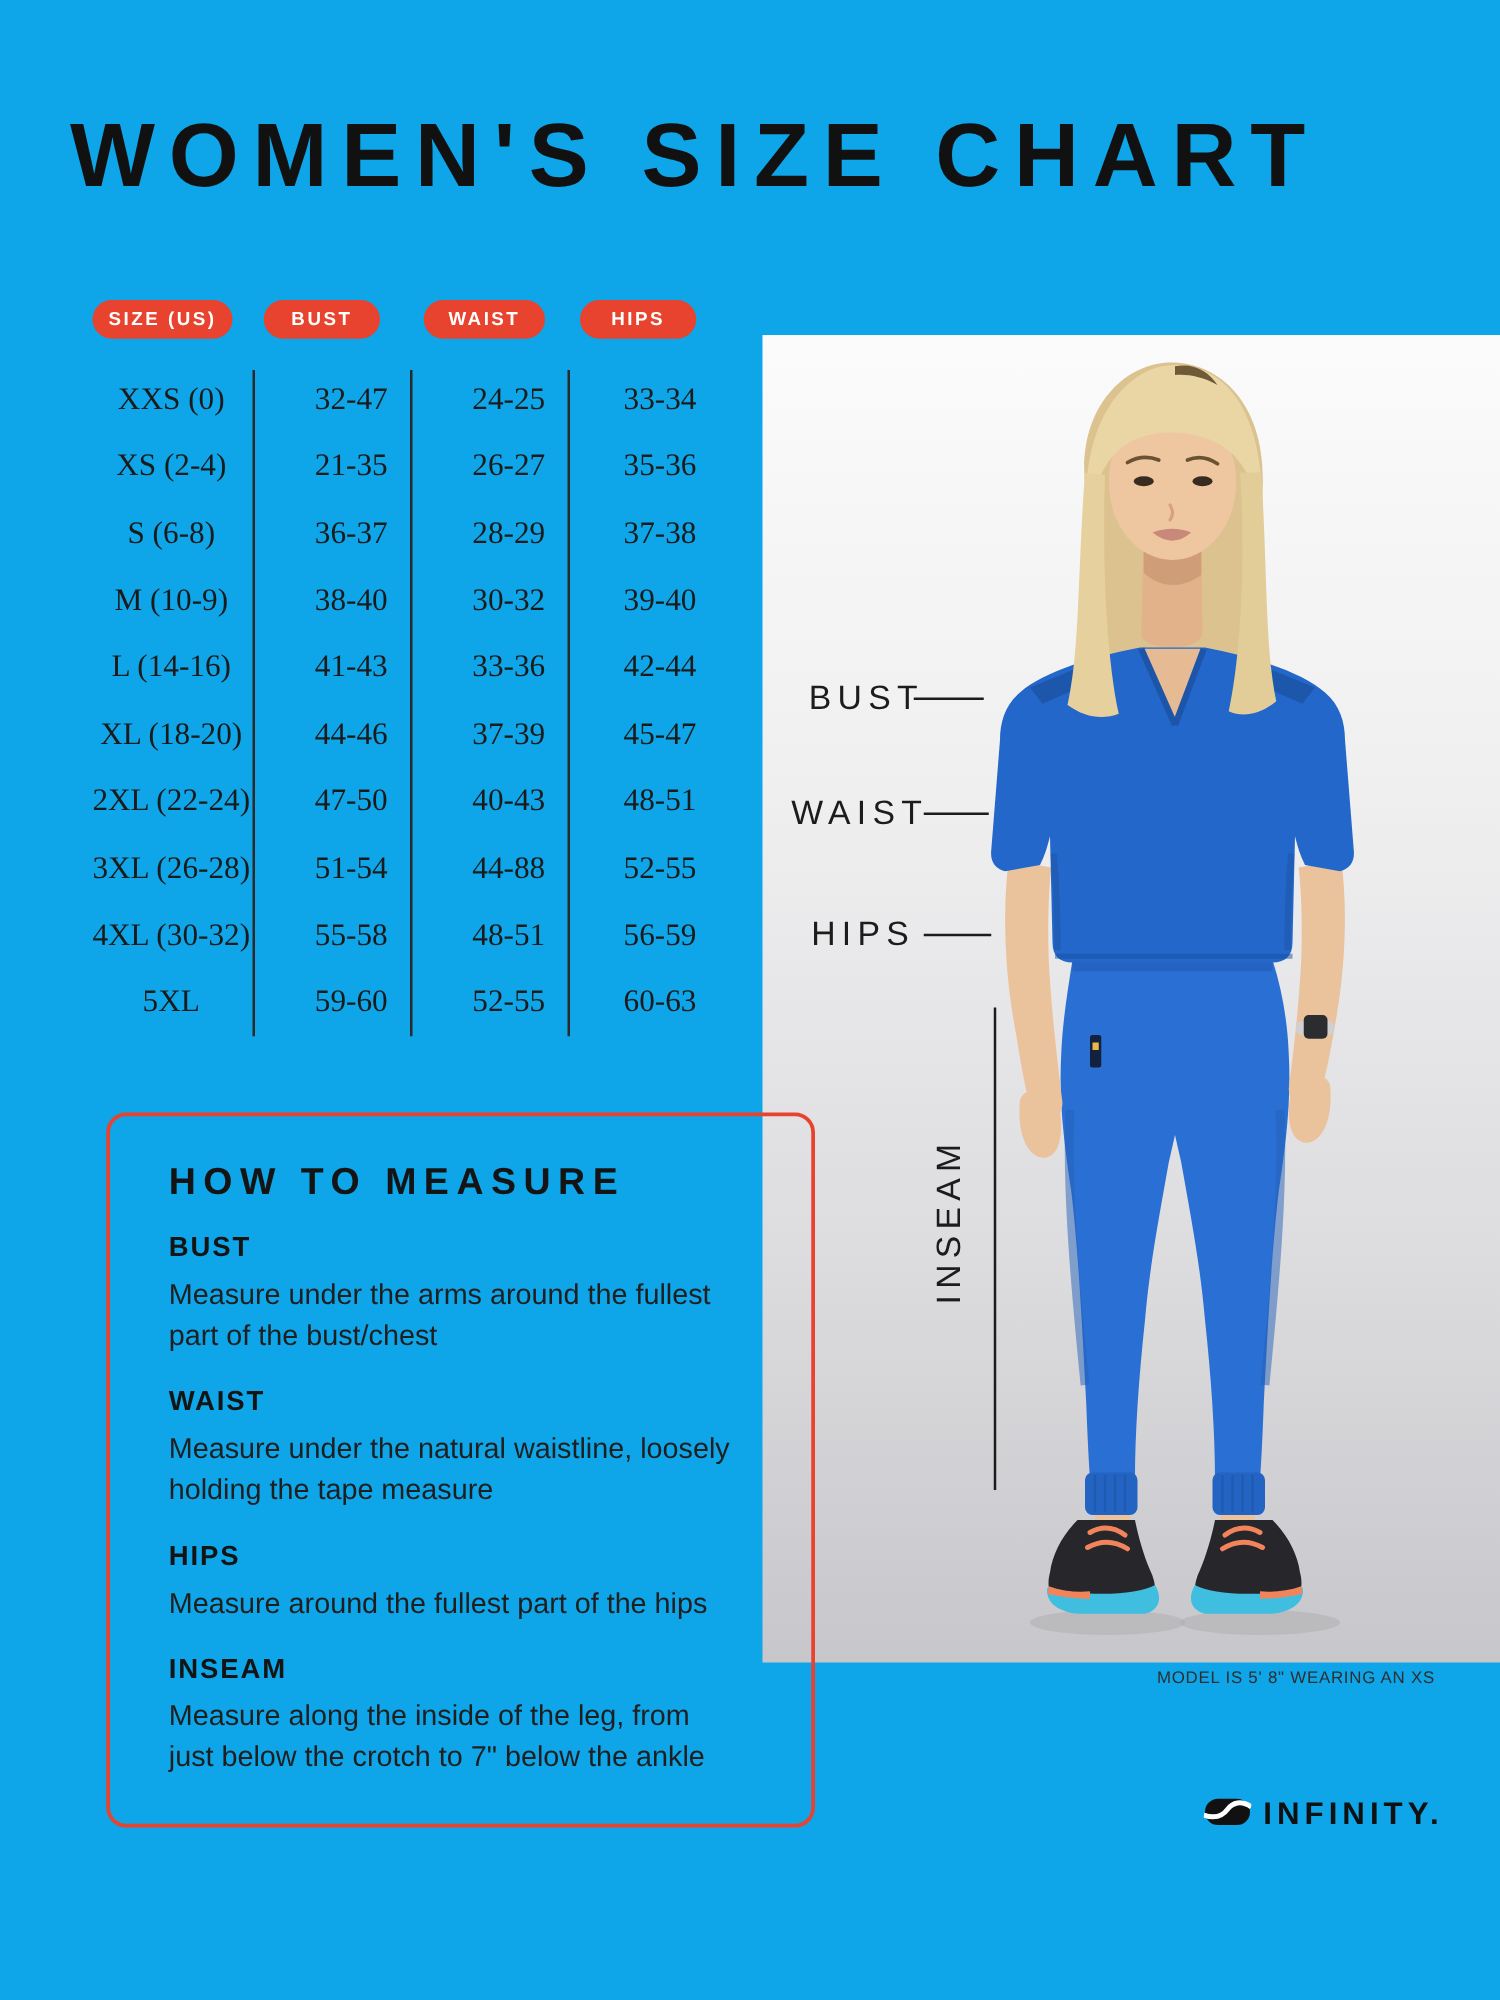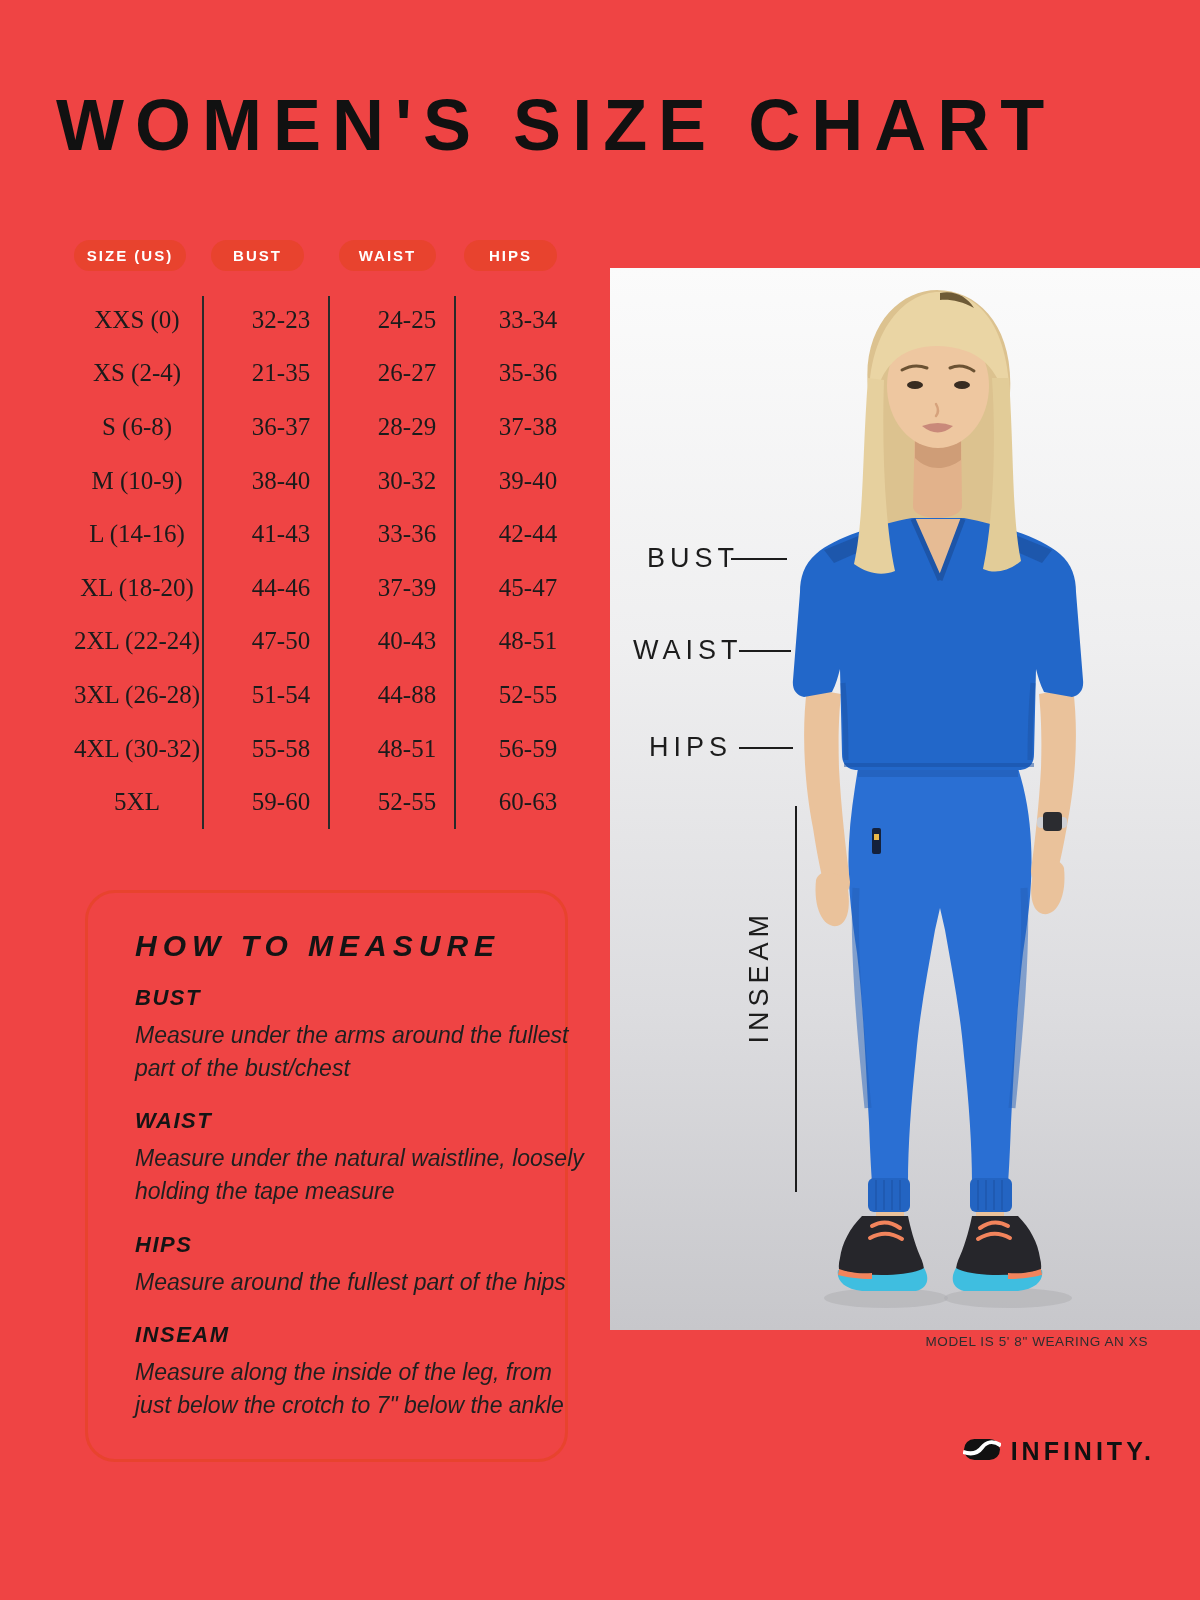--- a/index.html
+++ b/index.html
@@ -8,21 +8,21 @@
     --scrub-blue-dark:#1D55A8;
     --pants-blue:#2A6FD3;
     --skin:#EAC29B;
     --hair:#E6D09E;
     --sole-cyan:#3FBEE0;
     --lace-orange:#F2845C;
     --ink:#161616;
   }
   html,body{margin:0;padding:0;background:#fff;}
   .canvas{
-    position:relative;width:1200px;height:1600px;background:#ef4444;
+    position:relative;width:1200px;height:1600px;background:#0ea5e9;
     overflow:hidden;font-family:"Liberation Sans",sans-serif;color:var(--ink);
   }
   
   .page-title{
     position:absolute;left:56px;top:84px;margin:0;
     font-size:72px;font-weight:700;letter-spacing:11px;color:#111;white-space:nowrap;
   }
   
   .photo{
     position:absolute;left:610px;top:268px;width:590px;height:1062px;
@@ -68,23 +68,23 @@
   .tgrid .cell{
     display:flex;align-items:center;justify-content:center;
     font-size:25px;color:#1b1b1b;white-space:nowrap;
   }
   .tdivider{position:absolute;top:296px;width:2px;height:533px;background:#2a2a2a;z-index:1;}
   .tdivider.d1{left:202px;}
   .tdivider.d2{left:328px;}
   .tdivider.d3{left:454px;}
   
   .measure-box{
-    position:absolute;left:85px;top:890px;width:483px;height:572px;z-index:4;
-    border:3px solid var(--accent);border-radius:30px;box-sizing:border-box;
-    padding:36px 40px 0 47px;background:transparent;font-style:italic;
+    position:absolute;left:85px;top:890px;width:567px;height:572px;z-index:4;
+    border:3px solid var(--accent);border-radius:16px;box-sizing:border-box;
+    padding:36px 40px 0 47px;background:transparent;
   }
   .measure-box h2{
     margin:0 0 22px 0;font-size:30px;font-weight:700;letter-spacing:6px;color:#141414;white-space:nowrap;
   }
   .measure-section{margin-bottom:24px;}
   .measure-label{font-size:22px;font-weight:700;letter-spacing:1.5px;color:#141414;margin-bottom:8px;}
   .measure-desc{font-size:23px;line-height:1.42;color:#1f1f1f;width:452px;}
   
   .brand{
     position:absolute;right:45px;top:1437px;z-index:3;
@@ -219,21 +219,21 @@
   <div class="pill pill-bust">BUST</div>
   <div class="pill pill-waist">WAIST</div>
   <div class="pill pill-hips">HIPS</div>
 
   <div class="tdivider d1"></div>
   <div class="tdivider d2"></div>
   <div class="tdivider d3"></div>
 
   <div class="tgrid">
       <div class="cell">XXS (0)</div>
-      <div class="cell">32-23</div>
+      <div class="cell">32-47</div>
       <div class="cell">24-25</div>
       <div class="cell">33-34</div>
       <div class="cell">XS (2-4)</div>
       <div class="cell">21-35</div>
       <div class="cell">26-27</div>
       <div class="cell">35-36</div>
       <div class="cell">S (6-8)</div>
       <div class="cell">36-37</div>
       <div class="cell">28-29</div>
       <div class="cell">37-38</div>

